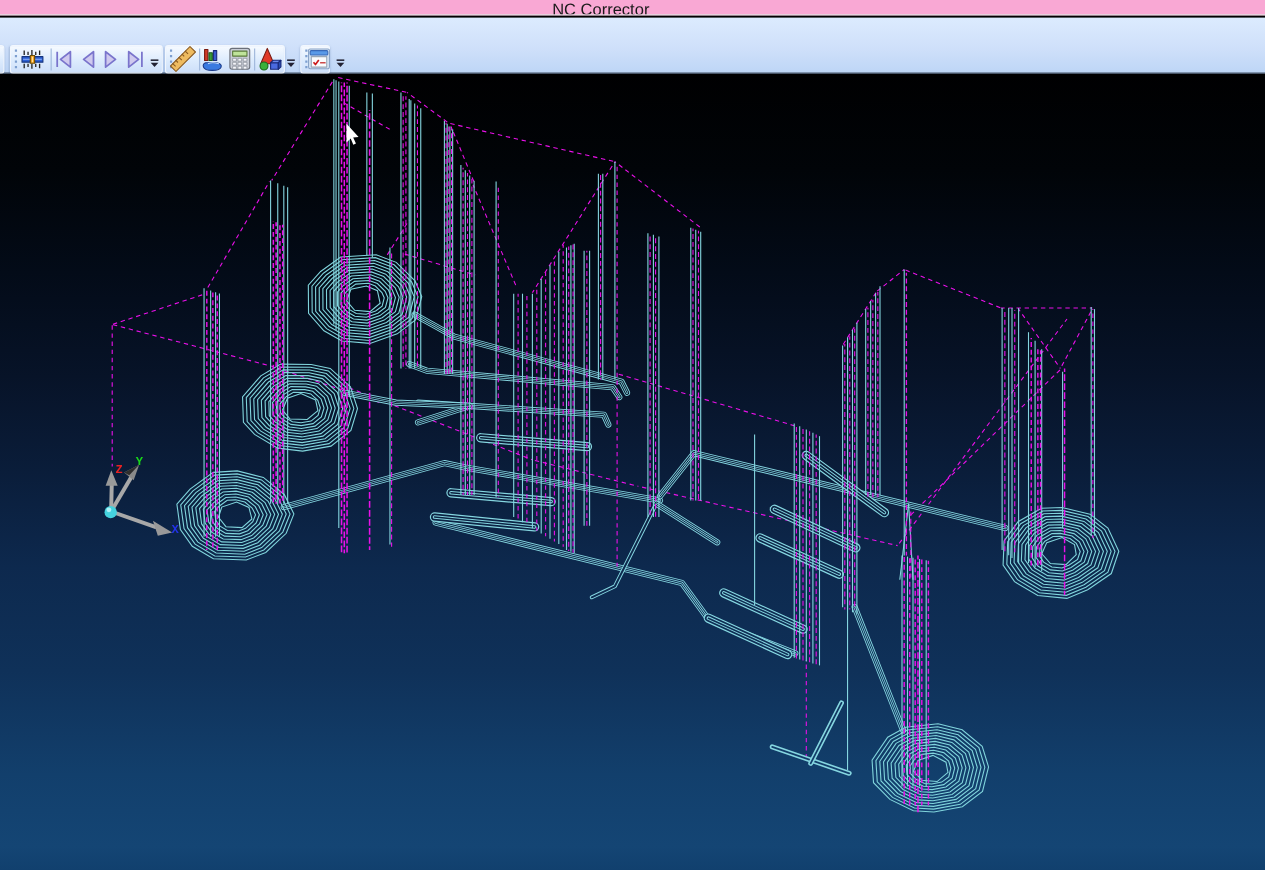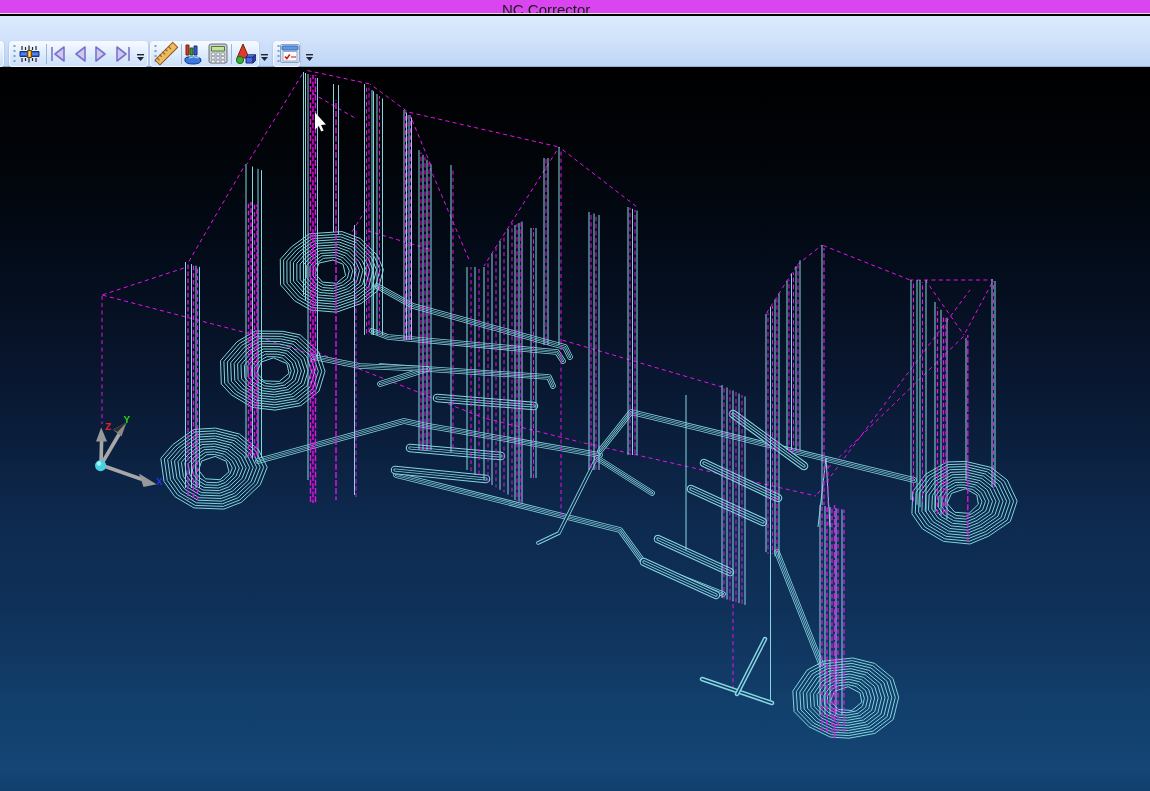--- a/index.html
+++ b/index.html
@@ -1,16 +1,16 @@
 <!DOCTYPE html>
 <html><head><meta charset="utf-8"><style>
 html,body{margin:0;padding:0;width:1150px;height:791px;overflow:hidden;background:#000;}
 *{box-sizing:border-box;}
 body{font-family:"Liberation Sans", sans-serif;}
-#title{position:absolute;left:0;top:0;width:1150px;height:14px;background:#d946ef;border-bottom:1px solid #e0e0e0;overflow:hidden;}
+#title{position:absolute;left:0;top:0;width:1150px;height:14px;background:#f9a8d4;border-bottom:1px solid #e0e0e0;overflow:hidden;}
 #title span{position:absolute;left:502px;top:1px;font-size:15px;color:#1a1a1a;}
 #tbar{position:absolute;left:0;top:16px;width:1150px;height:51px;
  background:linear-gradient(#dcebfe,#cfe0fa 55%,#bed6f6);border-bottom:1px solid #93aed2;}
 .grp{position:absolute;top:25px;height:26px;border-radius:3px;
  background:linear-gradient(#f6faff,#dcebfd 55%,#cddff9);border:1px solid #f2f7fe;
  box-shadow:0 1px 2px rgba(80,110,160,.45);}
 </style></head><body>
 <div id="title">
     <span>NC Corrector</span>
   </div>

